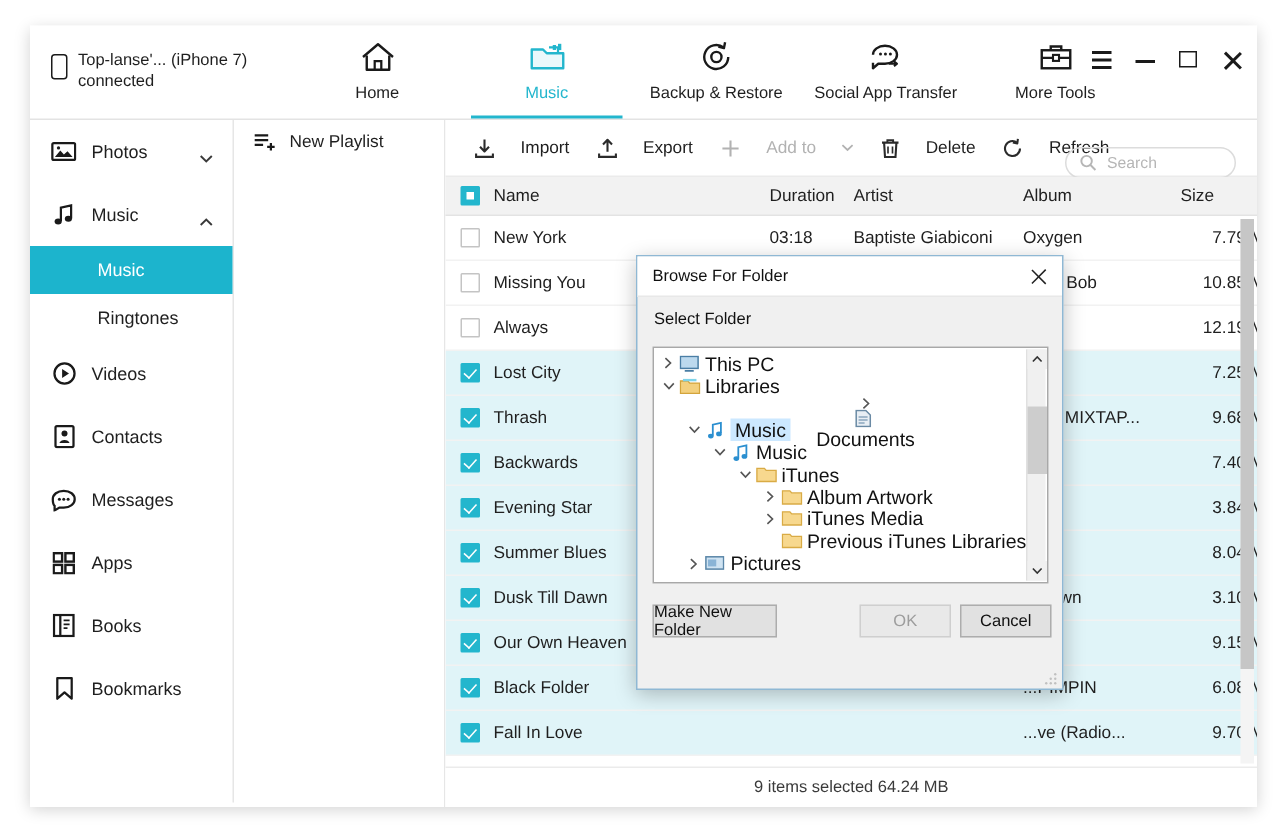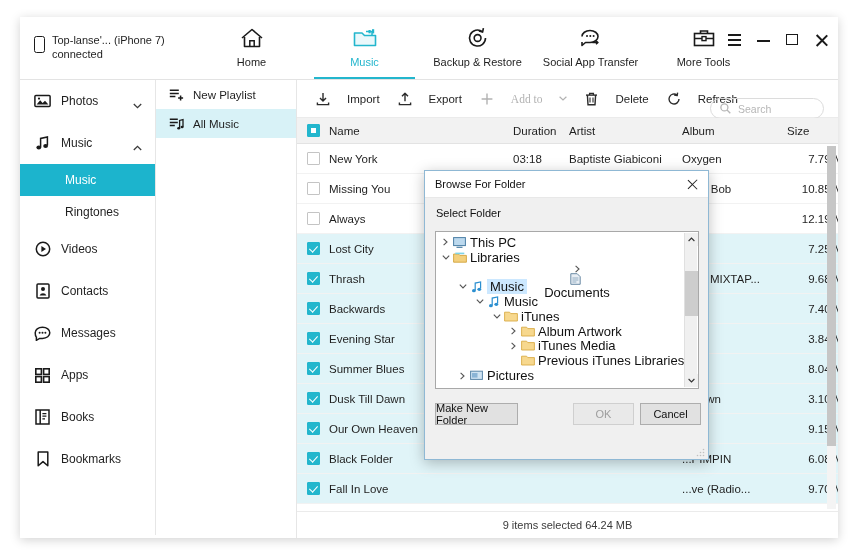--- a/index.html
+++ b/index.html
@@ -98,21 +98,21 @@
   .main { position:absolute; left:277px; top:63px; right:0; bottom:0; background:#fff; }
 
   .toolbar {
     position:absolute; left:0; top:0; right:0; height:38px;
     border-bottom:1px solid #ebebeb; display:flex; align-items:center; padding-left:10px;
   }
   .tb-btn {
     display:flex; align-items:center; gap:17px; height:38px; padding:0 9px;
     font-size:11.5px; color:#1f1f1f; cursor:pointer; white-space:nowrap;
   }
-  .tb-btn.dim { color:#b2b2b2;font-family:Liberation Serif, serif; }
+  .tb-btn.dim { color:#b2b2b2; }
   .searchbox {
     position:absolute; right:14px; top:8px; width:114px; height:21px;
     border:1px solid #dcdcdc; border-radius:11px;
     display:flex; align-items:center; padding-left:9px; gap:5px;margin-top:10px;
   }
   .searchbox input {
     border:none; outline:none; font-size:10.5px; color:#9a9a9a;
     font-family:"Liberation Sans", sans-serif; width:78px; background:transparent;
   }
   .searchbox input::placeholder { color:#b6b6b6; }
@@ -408,31 +408,20 @@
   <div class="plcol">
     <div class="pl-item">
       <span class="pl-icon">
         <svg width="15" height="14" viewBox="0 0 15 14">
             <path d="M0.8 2.2 h9 M0.8 5.4 h9 M0.8 8.6 h5.6" stroke="#1a1a1a" stroke-width="1.5"></path>
             <path d="M11.6 7.4 v5 M9.1 9.9 h5" stroke="#1a1a1a" stroke-width="1.5"></path>
           </svg>
       </span>
       <span>New Playlist</span>
     </div>
-    <div class="pl-item sel">
-      <span class="pl-icon">
-        <svg width="15" height="14" viewBox="0 0 15 14">
-            <path d="M0.8 2.2 h8 M0.8 5.4 h8 M0.8 8.6 h5" stroke="#1a1a1a" stroke-width="1.5"></path>
-            <path d="M10.6 11 V3.4 L14 2.5 V9.8" fill="none" stroke="#1a1a1a" stroke-width="1.3"></path>
-            <ellipse cx="9.7" cy="11.2" rx="1.5" ry="1.25" fill="#1a1a1a"></ellipse>
-            <ellipse cx="13.1" cy="10.1" rx="1.5" ry="1.25" fill="#1a1a1a"></ellipse>
-          </svg>
-      </span>
-      <span>All Music</span>
-    </div>
   </div>
 
   <div class="main">
 
     <div class="toolbar">
       <div class="tb-btn">
         <svg width="14" height="14" viewBox="0 0 14 14">
             <path d="M7 1 V8.6 M4 5.9 L7 9 L10 5.9" fill="none" stroke="#2b2b2b" stroke-width="1.4" stroke-linejoin="round"></path>
             <path d="M1.4 10.4 v2.2 h11.2 v-2.2" fill="none" stroke="#2b2b2b" stroke-width="1.4"></path>
           </svg>

